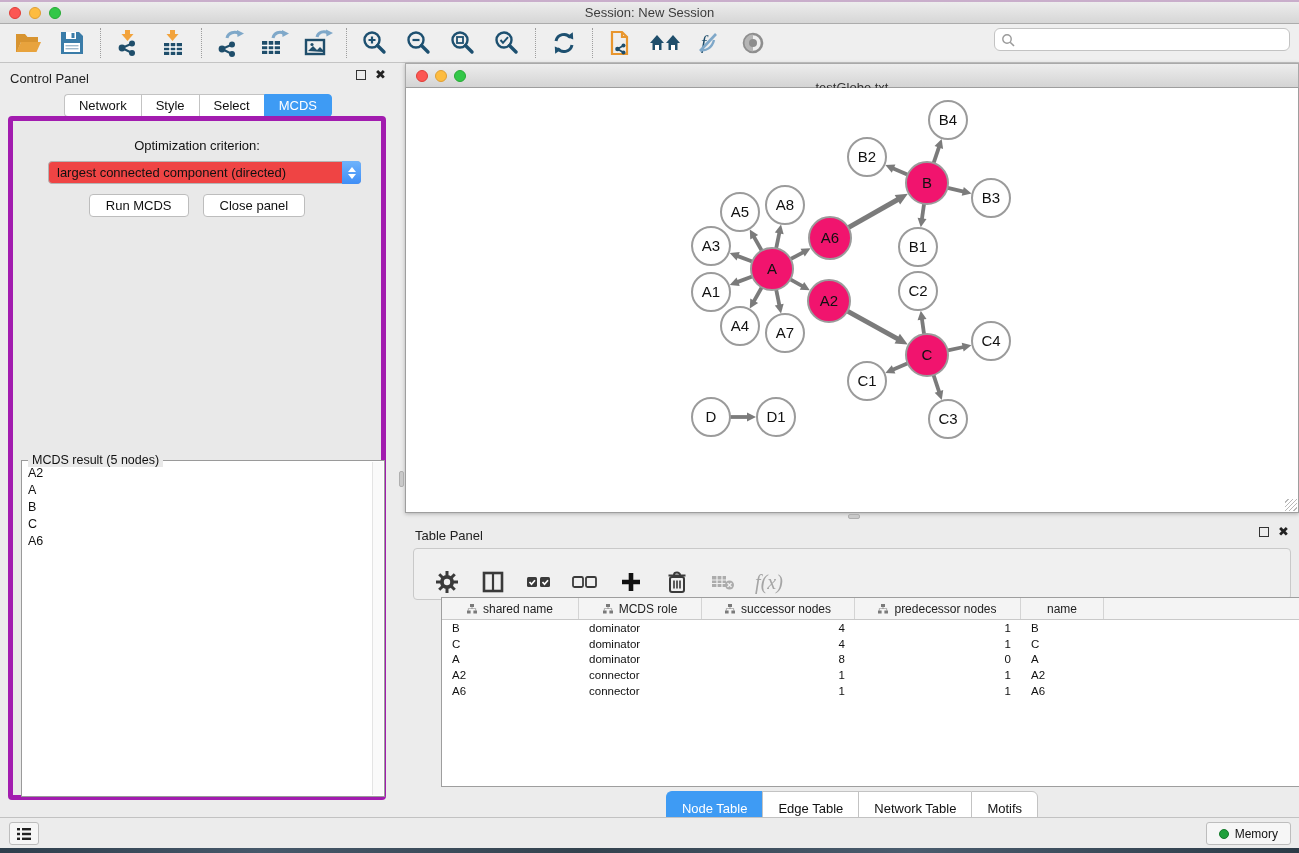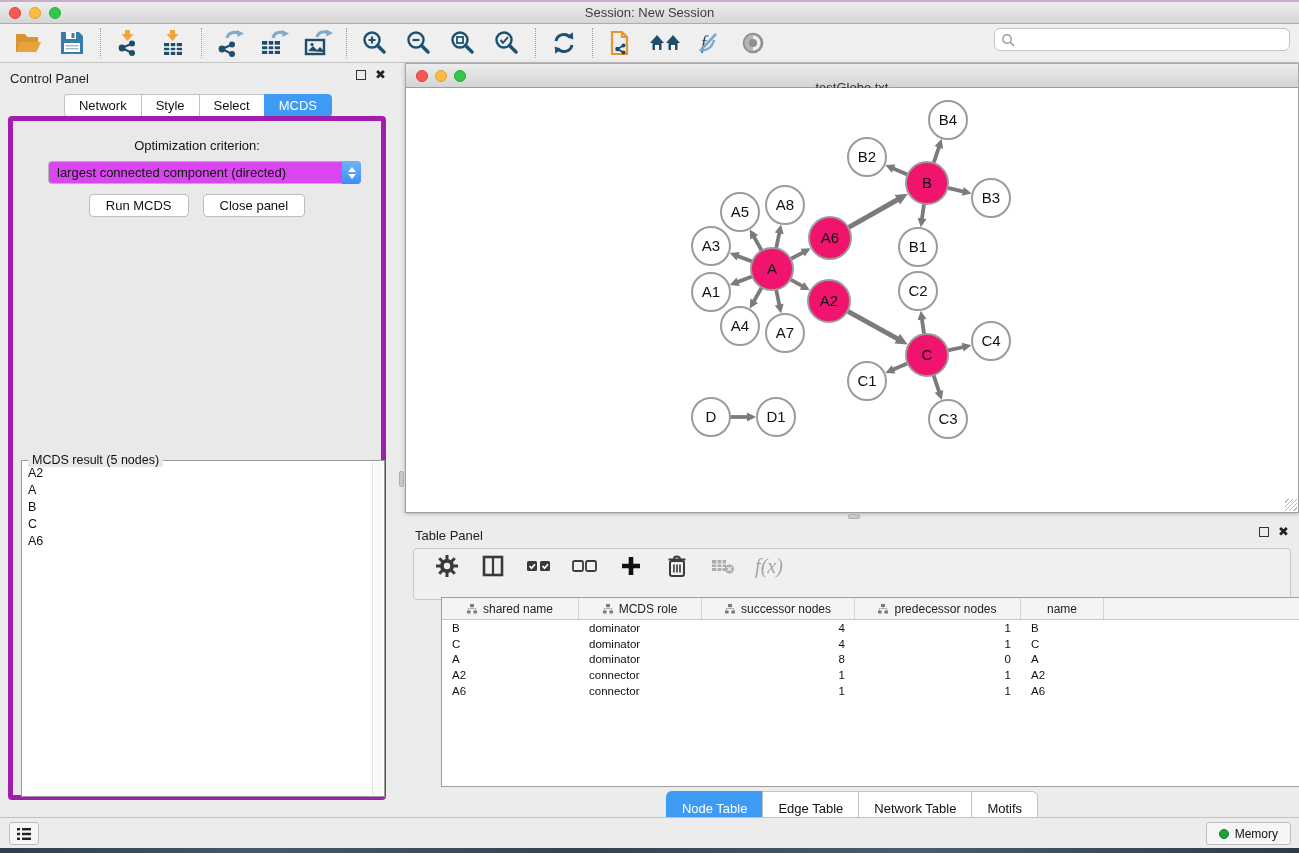--- a/index.html
+++ b/index.html
@@ -45,21 +45,21 @@
   .close-ic { font-size:13px; font-weight:bold; color:#222; line-height:10px; }
   .cp-tabs { position:absolute; left:0; top:31px; width:100%; display:flex; justify-content:center; }
   .cp-tab { font-size:13px; padding:3px 14px; background:#FFF; border:1px solid #C3C3C3; border-right:none;
     color:#111; }
   .cp-tab:first-child { border-radius:4px 0 0 4px; }
   .cp-tab:last-child { border-radius:0 4px 4px 0; border-right:1px solid #C3C3C3; }
   .cp-tab.active { background:#3E9BF4; border-color:#3E9BF4; color:#FFF; }
   .cp-body { position:absolute; left:8px; top:53px; width:378px; height:684px; background:#E9E9E9;
     border:5px solid #a21caf; border-radius:4px; }
   .opt-label { position:absolute; left:0; width:100%; top:17px; text-align:center; font-size:13px; color:#111; }
-  .dropdown { position:absolute; left:35px; top:40px; width:313px; height:23px; background:#d946ef;
+  .dropdown { position:absolute; left:35px; top:40px; width:313px; height:23px; background:#ef4444;
     border:1px solid #B5B5B5; border-radius:4px; display:flex; align-items:center; }
   .dropdown .dval { flex:1; font-size:13px; padding-left:8px; color:#111; white-space:nowrap; overflow:hidden; }
   .dd-step { width:19px; height:23px; margin:-1px; border-radius:0 4px 4px 0;
     background:linear-gradient(#6FB3FB,#3F8EF6); display:flex; flex-direction:column; align-items:center; justify-content:center; gap:2px; }
   .dd-step .up { width:0;height:0;border-left:4px solid transparent;border-right:4px solid transparent;border-bottom:5px solid #FFF; }
   .dd-step .dn { width:0;height:0;border-left:4px solid transparent;border-right:4px solid transparent;border-top:5px solid #FFF; }
   .cp-buttons { position:absolute; left:0; width:100%; top:73px; display:flex; justify-content:center; gap:14px; }
   .btn { font-size:13px; background:#FFF; border:1px solid #BDBDBD; border-radius:4px; padding:3px 16px; color:#111; }
   .mcds-box { position:absolute; left:8px; top:339px; width:364px; height:337px; background:#FFF;
     border:1px solid #9A9A9A; }
@@ -78,21 +78,21 @@
     border:1px solid #9E9E9E; border-top:none; }
   .nw-canvas svg { display:block; }
   .v-thumb { position:absolute; left:-6px; top:408px; width:5px; height:16px; background:#C9C9C9; border:1px solid #AFAFAF; border-radius:2px; }
   .h-thumb { position:absolute; left:443px; bottom:-6px; width:12px; height:5px; background:#C9C9C9; border:1px solid #AFAFAF; border-radius:2px; }
   .resize-grip { position:absolute; right:1px; bottom:1px; width:12px; height:12px;
     background:repeating-linear-gradient(135deg,transparent 0 2px,#B9B9B9 2px 3px); }
 
   
   .tpanel { position:absolute; left:405px; top:457px; width:894px; height:297px; }
   .tp-toolbar { position:absolute; left:8px; top:28px; width:878px; height:52px; background:#F0F0F0;
-    border:1px solid #C9C9C9; border-radius:4px; display:flex; align-items:flex-start; gap:16px; padding-left:18px; }
+    border:1px solid #C9C9C9; border-radius:4px; display:flex; align-items:flex-end; gap:16px; padding-left:18px; }
   .tp-tbtn { display:flex; align-items:center; justify-content:center; width:30px; height:34px; }
   .fx { font-family:"Liberation Serif",serif; font-style:italic; font-size:20px; color:#A5A5A5; }
   .tp-table { position:absolute; left:8px; top:77px; width:878px; height:190px; background:#FFF; border:1px solid #9E9E9E; overflow:hidden;margin-left:28px; }
   .tp-header { display:flex; height:22px; background:#F4F4F4; border-bottom:1px solid #C9C9C9; }
   .tp-hcell { display:flex; align-items:center; justify-content:center; gap:6px; font-size:12px; color:#222;
     border-right:1px solid #D4D4D4; position:relative; }
   .tp-hcell.filler { border-right:none; }
   .tp-row { display:flex; height:15.8px; align-items:center; }
   .tp-cell { font-size:11.5px; color:#111; overflow:hidden; white-space:nowrap; }
   .al { padding-left:10px; text-align:left; }

